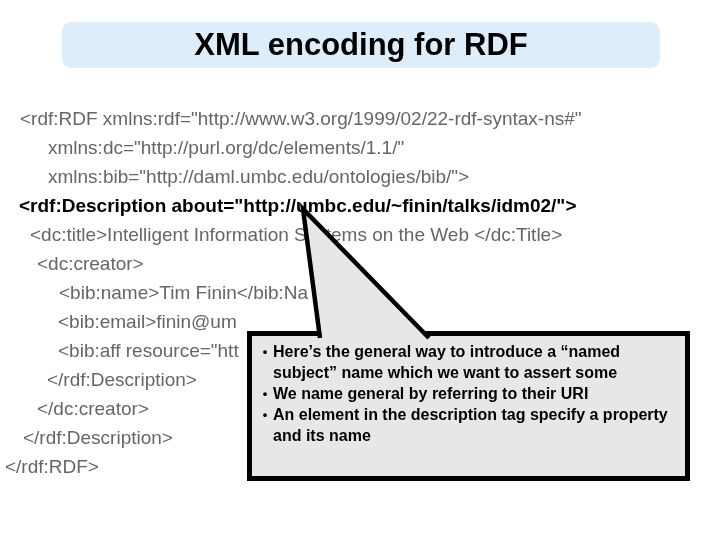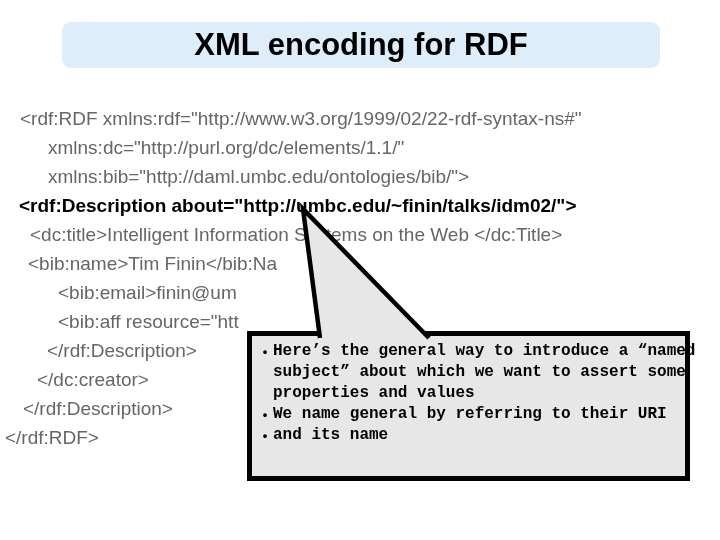--- a/index.html
+++ b/index.html
@@ -39,21 +39,21 @@
     box-sizing:border-box;z-index:2;
     padding:5px 2px 0 5px;
     font-size:16px;font-weight:bold;color:#000000;
   }
   .b-row{display:flex;align-items:flex-start;}
   .b-dot{
     width:16px;flex:0 0 16px;text-align:center;
     font-size:13px;line-height:21px;
   }
   .b-text{flex:1;}
-  .b-line{line-height:21px;white-space:nowrap;font-family:Liberation Mono, monospace;}
+  .b-line{line-height:21px;white-space:nowrap;}
 
   
   .pointer-svg{
     position:absolute;left:0;top:0;width:720px;height:540px;
     z-index:3;pointer-events:none;
   }
 </style>
 </head>
 <body>
 
@@ -62,47 +62,48 @@
   <div class="title-bar">
     <span>XML encoding for RDF</span>
   </div>
 
   <div class="code">
     <div class="code-line" style="margin-left:20px">&lt;rdf:RDF xmlns:rdf="http://www.w3.org/1999/02/22-rdf-syntax-ns#"</div>
     <div class="code-line" style="margin-left:48px">xmlns:dc="http://purl.org/dc/elements/1.1/"</div>
     <div class="code-line" style="margin-left:48px">xmlns:bib="http://daml.umbc.edu/ontologies/bib/"&gt;</div>
     <div class="code-line bold" style="margin-left:19px">&lt;rdf:Description about="http://umbc.edu/~finin/talks/idm02/"&gt;</div>
     <div class="code-line" style="margin-left:30px">&lt;dc:title&gt;Intelligent Information Systems on the Web &lt;/dc:Title&gt;</div>
-    <div class="code-line" style="margin-left:28px">&lt;bib:name&gt;Tim Finin&lt;/bib:Na</div>
+    <div class="code-line" style="margin-left:37px">&lt;dc:creator&gt;</div>
+    <div class="code-line" style="margin-left:59px">&lt;bib:name&gt;Tim Finin&lt;/bib:Na</div>
     <div class="code-line" style="margin-left:58px">&lt;bib:email&gt;finin@um</div>
     <div class="code-line" style="margin-left:58px">&lt;bib:aff resource="htt</div>
     <div class="code-line" style="margin-left:47px">&lt;/rdf:Description&gt;</div>
     <div class="code-line" style="margin-left:37px">&lt;/dc:creator&gt;</div>
     <div class="code-line" style="margin-left:23px">&lt;/rdf:Description&gt;</div>
     <div class="code-line" style="margin-left:5px">&lt;/rdf:RDF&gt;</div>
   </div>
 
   <div class="callout">
     <div class="b-row">
       <span class="b-dot">•</span>
       <div class="b-text">
         <div class="b-line">Here’s the general way to introduce a “named</div>
-        <div class="b-line">subject” about which we want to assert some</div>
-        <div class="b-line">properties and values</div>
+        <div class="b-line">subject” name which we want to assert some</div>
       </div>
     </div>
     <div class="b-row">
       <span class="b-dot">•</span>
       <div class="b-text">
         <div class="b-line">We name general by referring to their URI</div>
       </div>
     </div>
     <div class="b-row">
       <span class="b-dot">•</span>
       <div class="b-text">
+        <div class="b-line">An element in the description tag specify a property</div>
         <div class="b-line">and its name</div>
       </div>
     </div>
   </div>
 
   <svg class="pointer-svg" viewBox="0 0 720 540" xmlns="http://www.w3.org/2000/svg">
     <polygon points="303,209 320,338 429,338" fill="#e7e7e7" stroke="none"></polygon>
     <path d="M 320 338 L 303 209 L 429 338" fill="none" stroke="#000000" stroke-width="4.5" stroke-linejoin="miter"></path>
   </svg>
 

